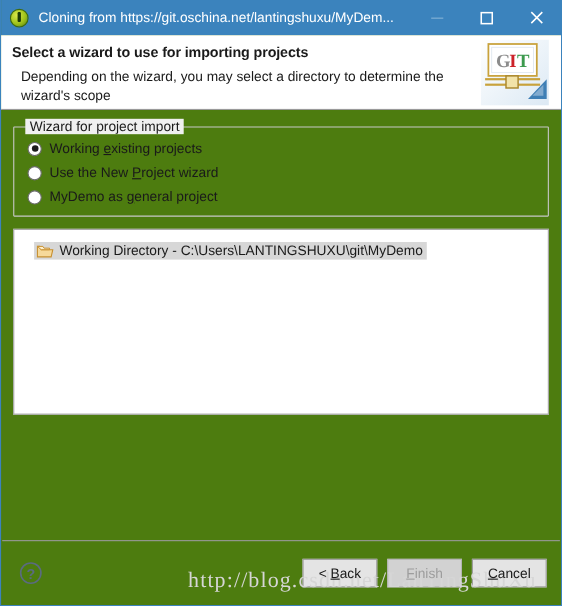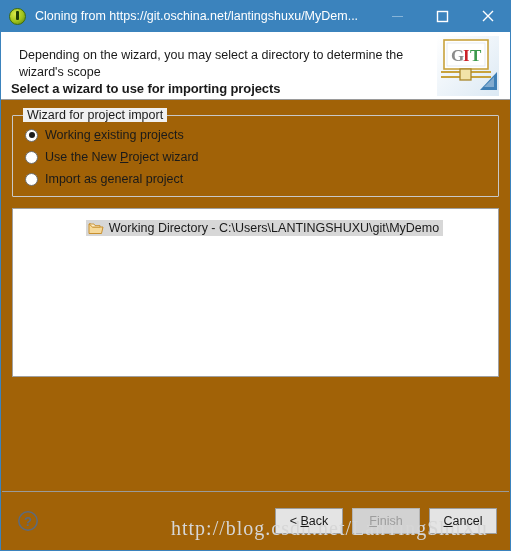--- a/index.html
+++ b/index.html
@@ -8,21 +8,21 @@
     background: #ffffff;
   }
   body {
     font-family: "Liberation Sans", sans-serif;
   }
   #window {
     position: relative;
     width: 511px;
     height: 551px;
     box-sizing: border-box;
-    background: #a16207;
+    background: #4d7c0f;
     border: 1px solid #3b83bd;
     border-top: none;
     overflow: hidden;
   }
 
   
   #titlebar {
     height: 32px;
     background: #3b83bd;
     display: flex;
@@ -97,21 +97,20 @@
     right: 11px;
     top: 4px;
     width: 62px;
     height: 60px;
   }
 
   
   #body {
     position: relative;
     padding: 8px 11px 0 11px;
-    text-align: center;
   }
   #group {
     border: 1px solid #c8c8c8;
     border-radius: 1px;
     padding: 8px 0 6px 0;
     position: relative;
     margin-top: 7px;
   }
   #group-legend {
     position: absolute;
@@ -280,22 +279,22 @@
       </svg>
     </div>
     <div class="winbtn">
       <svg width="14" height="14" viewBox="0 0 14 14">
         <path d="M2 2 L12 12 M12 2 L2 12" stroke="#ffffff" stroke-width="1.4" fill="none"></path>
       </svg>
     </div>
   </div>
 
   <div id="header">
+    <div id="header-title">Select a wizard to use for importing projects</div>
     <div id="header-desc">Depending on the wizard, you may select a directory to determine the wizard's scope</div>
-    <div id="header-title">Select a wizard to use for importing projects</div>
     <svg id="git-logo" viewBox="0 0 62 60">
       <defs>
         <linearGradient id="bgfade" x1="0" y1="0" x2="1" y2="1">
           <stop offset="0" stop-color="#ffffff"></stop>
           <stop offset="1" stop-color="#dce9f4"></stop>
         </linearGradient>
       </defs>
       <rect x="0" y="0" width="62" height="60" fill="url(#bgfade)"></rect>
       <rect x="7" y="4" width="44" height="29" fill="#ffffff" stroke="#c8a23c" stroke-width="1.6"></rect>
       <rect x="10" y="7" width="38" height="23" fill="#ffffff" stroke="#dfe7ef" stroke-width="0.8"></rect>
@@ -320,21 +319,21 @@
         <div class="radio-label"><span>Working </span><span class="mn">e</span><span>xisting projects</span></div>
       </div>
 
       <div class="radio-row">
         <div class="radio"></div>
         <div class="radio-label"><span>Use the New </span><span class="mn">P</span><span>roject wizard</span></div>
       </div>
 
       <div class="radio-row">
         <div class="radio"></div>
-        <div class="radio-label"><span>Import as </span><span class="mn">g</span><span>eneral project</span></div>
+        <div class="radio-label"><span>MyDemo as </span><span class="mn">g</span><span>eneral project</span></div>
       </div>
     </fieldset>
 
     <div id="tree-panel">
       <div id="tree-item">
         <svg id="folder-icon" viewBox="0 0 16 14">
           <path d="M1 3 L1 12.5 L13.5 12.5 L15 6 L4.5 6 L3 3 Z" fill="#f6d99a" stroke="#c8902f" stroke-width="1"></path>
           <path d="M1 3 L6 3 L7 4.6 L12 4.6 L12 6 L4.5 6 Z" fill="#fdf0cf" stroke="#c8902f" stroke-width="0.9"></path>
         </svg>
         <div id="tree-label">Working Directory - C:\Users\LANTINGSHUXU\git\MyDemo</div>

